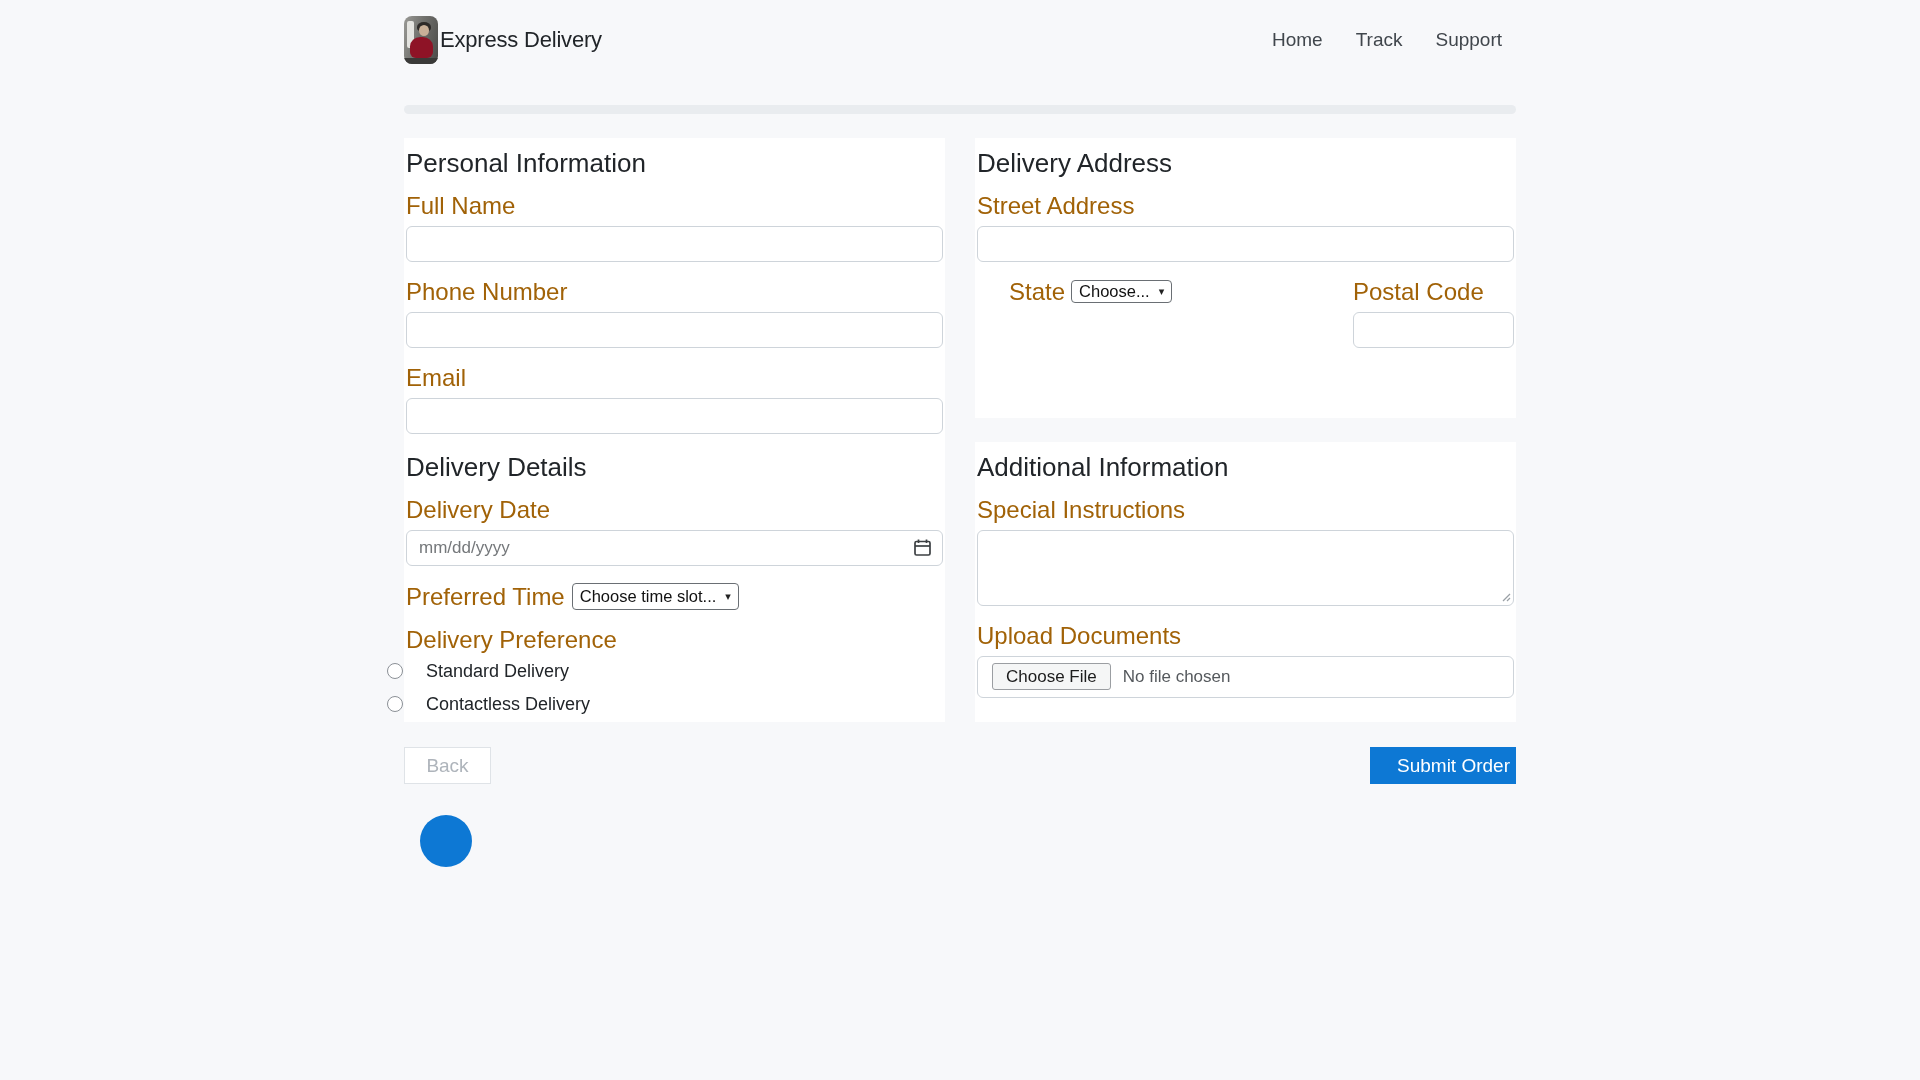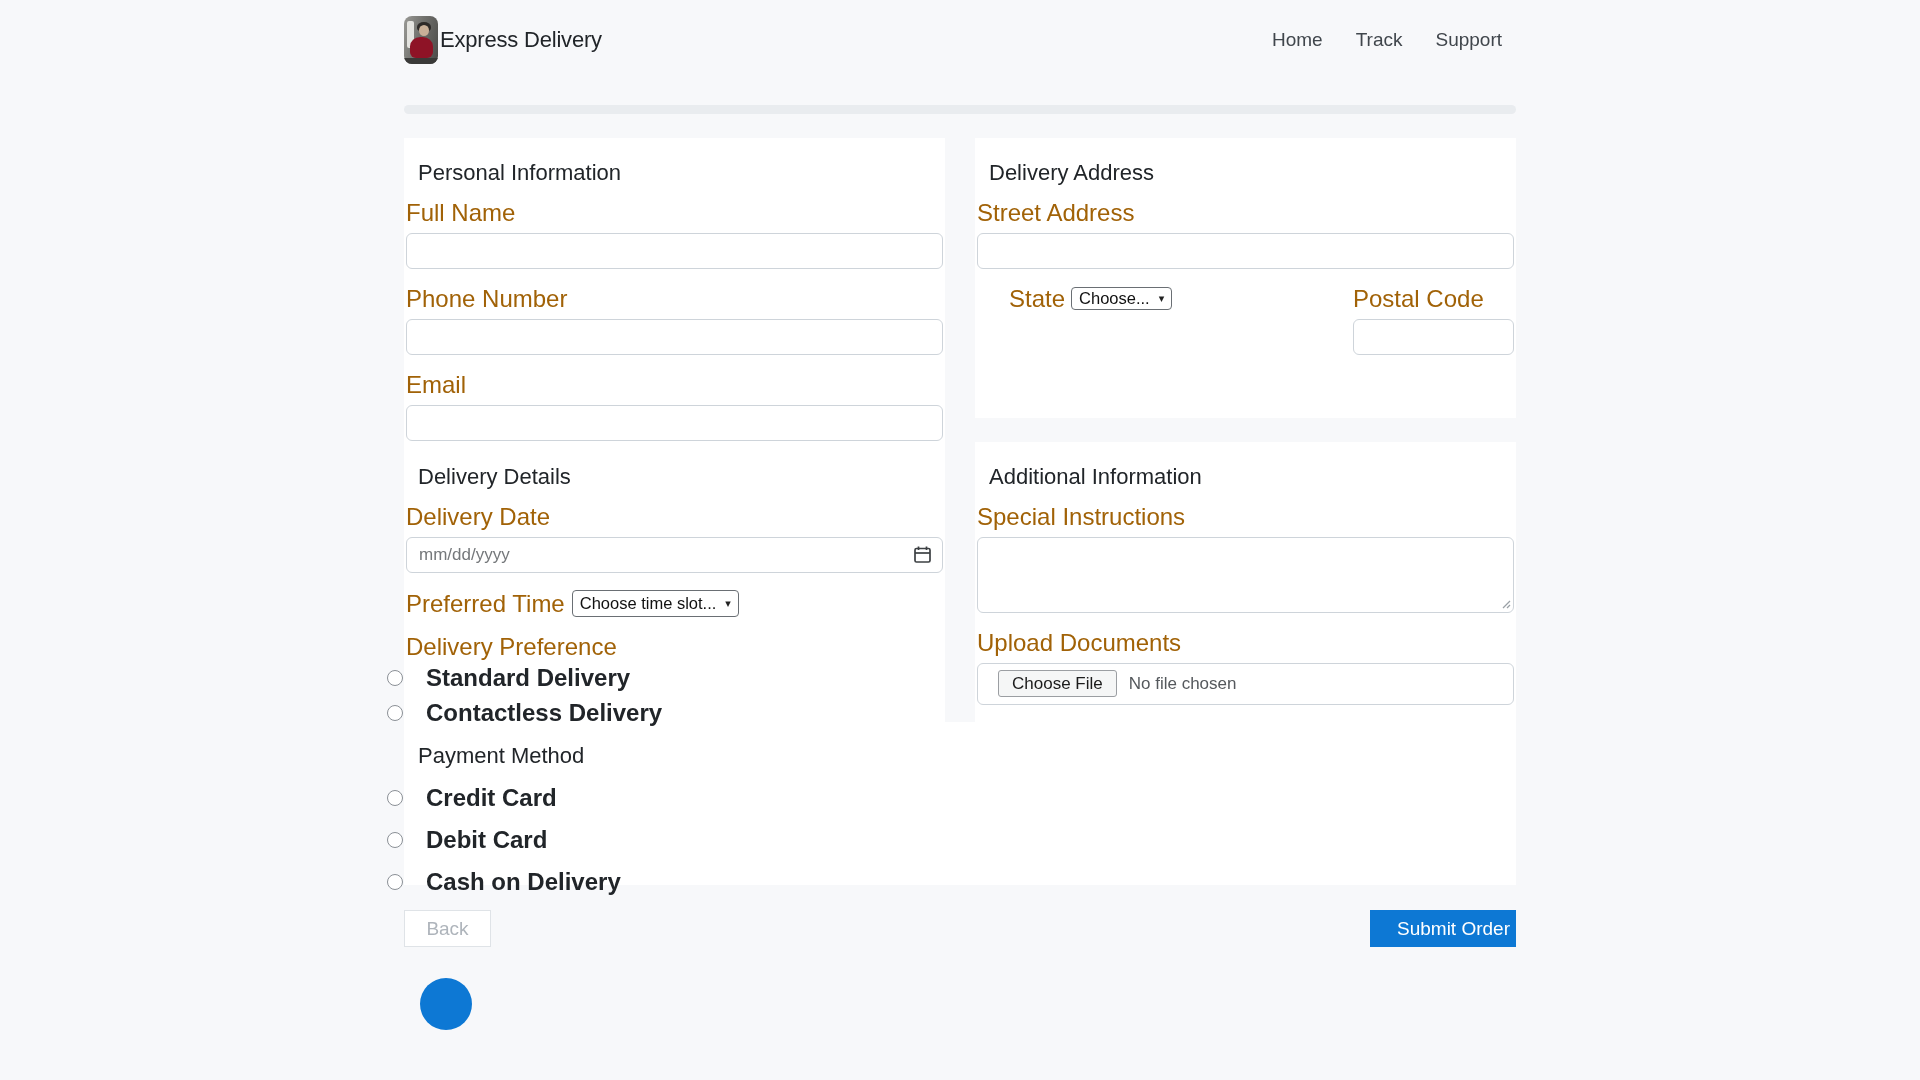--- a/index.html
+++ b/index.html
@@ -37,21 +37,21 @@
   
   .columns { display: flex; gap: 30px; align-items: flex-start; }
   .col { width: 541px; display: flex; flex-direction: column; }
   .sec { background: #ffffff; padding: 9px 2px 0 2px; width: 100%; }
   .sec-personal   { height: 304px; }
   .sec-details    { height: 280px; }
   .sec-address    { height: 280px; margin-bottom: 24px; }
   .sec-additional { height: 280px; }
   .sec-payment    { height: 163px; background: #ffffff; padding: 8px 2px 0 2px; }
 
-  h2.sec-title { font-size: 22px; font-weight: 500; margin: 12px; color: #212529; line-height: 1.25; }
+  h2.sec-title { font-size: 26px; font-weight: 500; margin: 0; color: #212529; line-height: 1.25; }
 
   label.f-label { display: block; font-size: 24px; color: #a16207; margin: 19px 0 10px 0; line-height: 21px; }
   label.first { margin-top: 15px; }
 
   .t-input {
     width: 100%; height: 36px; border: 1px solid #ced4da; border-radius: 6px;
     background: #fff; padding: 0 12px; font-size: 17px; font-family: "Liberation Sans", sans-serif;
     color: #212529; outline: none;
   }
   .t-input::placeholder { color: #75787b; }
@@ -82,36 +82,36 @@
   .inline-row { display: flex; align-items: center; gap: 7px; margin-top: 17px; }
   .inline-row .f-label { margin: 0; text-align: center; }
 
   
   .form-check { position: relative; padding-left: 20px; margin-top: 10px; line-height: 22px; }
   .form-check.gap-lg { margin-top: 17px; }
   .radio {
     position: absolute; left: -19px; top: 3px; width: 16px; height: 16px;
     border: 1px solid #8b9096; border-radius: 50%; background: #fff; cursor: pointer;
   }
-  .form-check .opt-label { font-size: 24px; color: #212529; cursor: default; font-weight: bold; }
+  .form-check .opt-label { font-size: 18px; color: #212529; cursor: default; }
   .pref-label { margin-top: 26px; }
 
   
   .ta-wrap { position: relative; }
   textarea.t-area {
     width: 100%; height: 76px; border: 1px solid #ced4da; border-radius: 6px;
     resize: none; padding: 8px 12px; font-size: 17px; font-family: "Liberation Sans", sans-serif;
     outline: none; display: block;
   }
   .resize-glyph { position: absolute; right: 3px; bottom: 4px; }
 
   
   .file-box {
     width: 100%; height: 42px; border: 1px solid #ced4da; border-radius: 6px; background: #fff;
-    display: flex; align-items: center; padding: 0 20px; gap: 12px;
+    display: flex; align-items: center; padding: 0 14px; gap: 12px;
   }
   .choose-btn {
     font-size: 17px; font-family: "Liberation Sans", sans-serif; color: #1c1c1c;
     background: #f5f6f6; border: 1px solid #9b9ea2; border-radius: 3px;
     height: 27px; padding: 0 13px; cursor: pointer;
   }
   .file-status { font-size: 17px; color: #55595d; }
 
   
   .footer { display: flex; justify-content: space-between; margin-top: 25px; }
@@ -227,35 +227,20 @@
         <label class="f-label" style="">Upload Documents</label>
         <div class="file-box">
           <button class="choose-btn">Choose File</button>
           <span class="file-status">No file chosen</span>
         </div>
       </div>
 
     </div>
   </div>
 
-  <div class="sec sec-payment">
-    <h2 class="sec-title">Payment Method</h2>
-    <div class="form-check gap-lg">
-      <span class="radio"></span>
-      <span class="opt-label">Credit Card</span>
-    </div>
-    <div class="form-check gap-lg">
-      <span class="radio"></span>
-      <span class="opt-label">Debit Card</span>
-    </div>
-    <div class="form-check gap-lg">
-      <span class="radio"></span>
-      <span class="opt-label">Cash on Delivery</span>
-    </div>
-  </div>
 
   <div class="footer">
     <button class="btn btn-back">Back</button>
     <button class="btn btn-submit">Submit Order</button>
   </div>
 
   <button class="fab"></button>
 
 </div>
 

